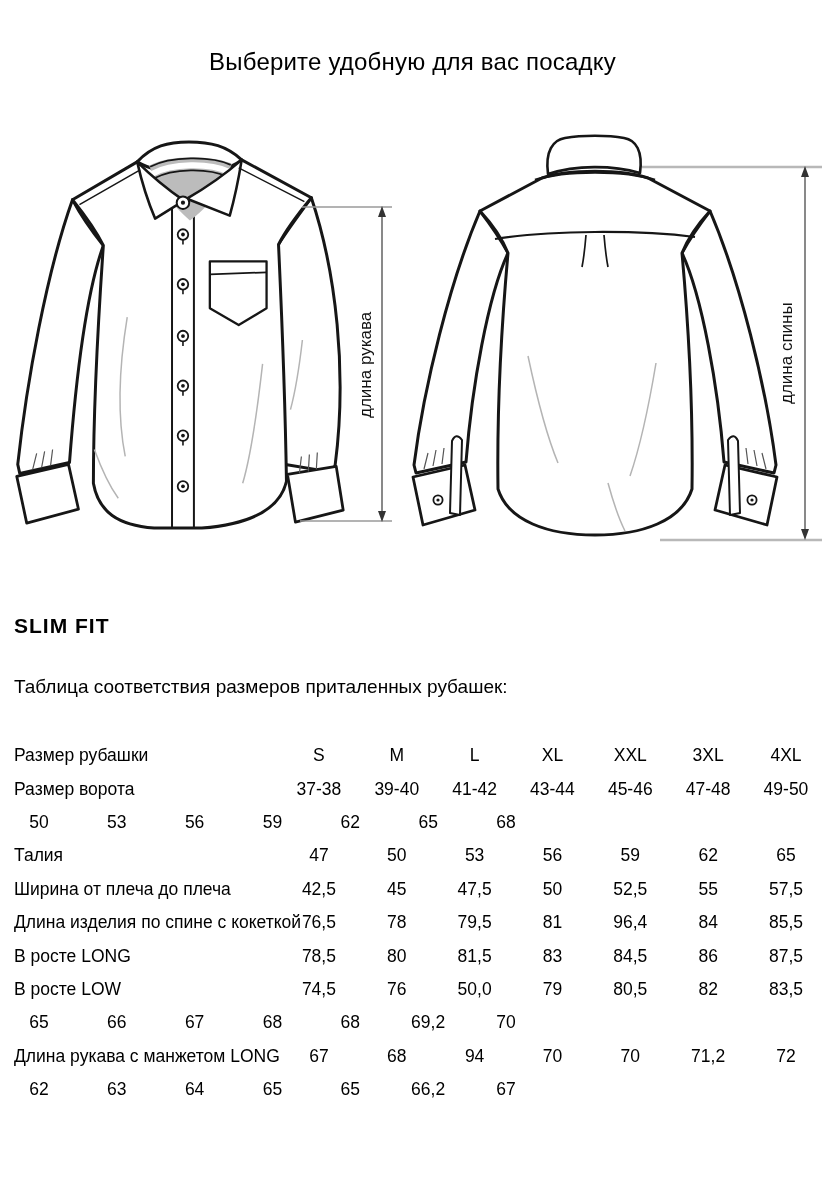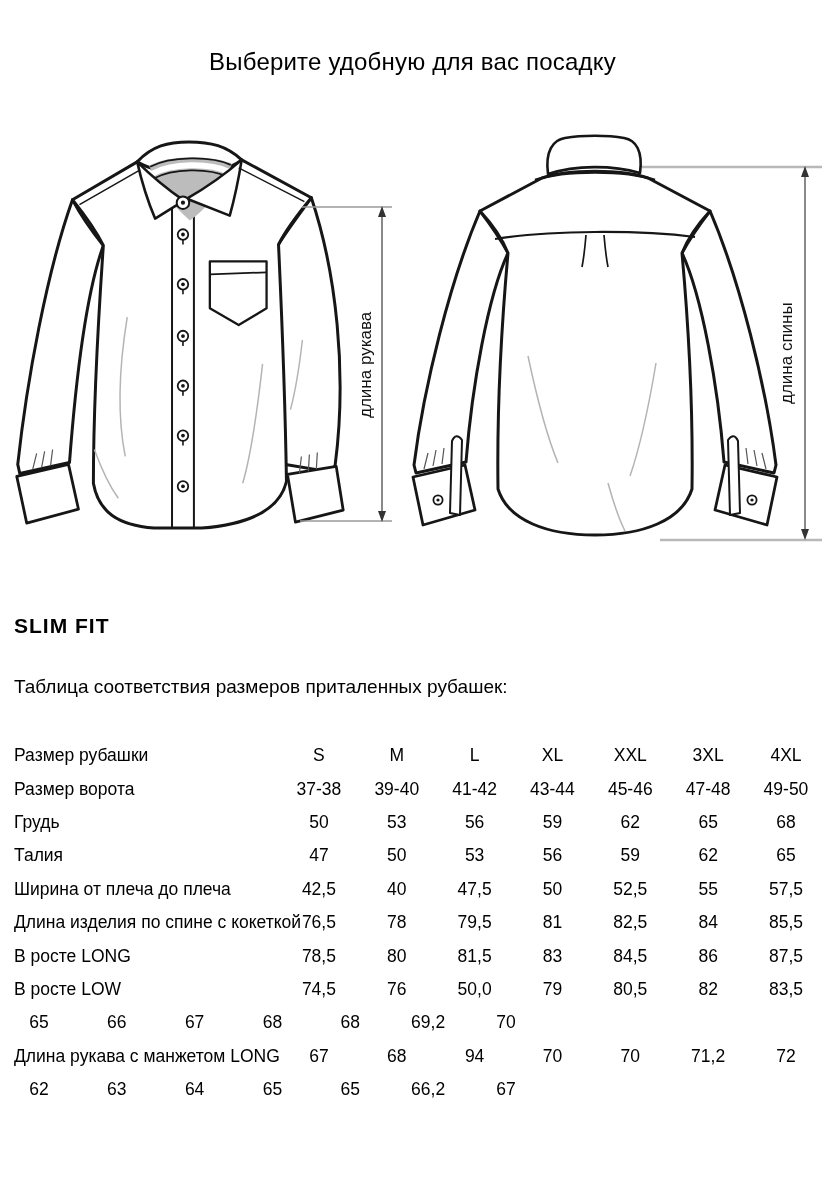--- a/index.html
+++ b/index.html
@@ -160,21 +160,20 @@
       <div class="t-label">Размер ворота</div>
       <div class="t-cell">37-38</div>
       <div class="t-cell">39-40</div>
       <div class="t-cell">41-42</div>
       <div class="t-cell">43-44</div>
       <div class="t-cell">45-46</div>
       <div class="t-cell">47-48</div>
       <div class="t-cell">49-50</div>
     </div>
     <div class="t-row">
-      <div class="t-label">Грудь</div>
       <div class="t-cell">50</div>
       <div class="t-cell">53</div>
       <div class="t-cell">56</div>
       <div class="t-cell">59</div>
       <div class="t-cell">62</div>
       <div class="t-cell">65</div>
       <div class="t-cell">68</div>
     </div>
     <div class="t-row">
       <div class="t-label">Талия</div>
@@ -182,34 +181,34 @@
       <div class="t-cell">50</div>
       <div class="t-cell">53</div>
       <div class="t-cell">56</div>
       <div class="t-cell">59</div>
       <div class="t-cell">62</div>
       <div class="t-cell">65</div>
     </div>
     <div class="t-row">
       <div class="t-label">Ширина от плеча до плеча</div>
       <div class="t-cell">42,5</div>
-      <div class="t-cell">40</div>
+      <div class="t-cell">45</div>
       <div class="t-cell">47,5</div>
       <div class="t-cell">50</div>
       <div class="t-cell">52,5</div>
       <div class="t-cell">55</div>
       <div class="t-cell">57,5</div>
     </div>
     <div class="t-row">
       <div class="t-label">Длина изделия по спине с кокеткой</div>
       <div class="t-cell">76,5</div>
       <div class="t-cell">78</div>
       <div class="t-cell">79,5</div>
       <div class="t-cell">81</div>
-      <div class="t-cell">82,5</div>
+      <div class="t-cell">96,4</div>
       <div class="t-cell">84</div>
       <div class="t-cell">85,5</div>
     </div>
     <div class="t-row">
       <div class="t-label">В росте LONG</div>
       <div class="t-cell">78,5</div>
       <div class="t-cell">80</div>
       <div class="t-cell">81,5</div>
       <div class="t-cell">83</div>
       <div class="t-cell">84,5</div>

